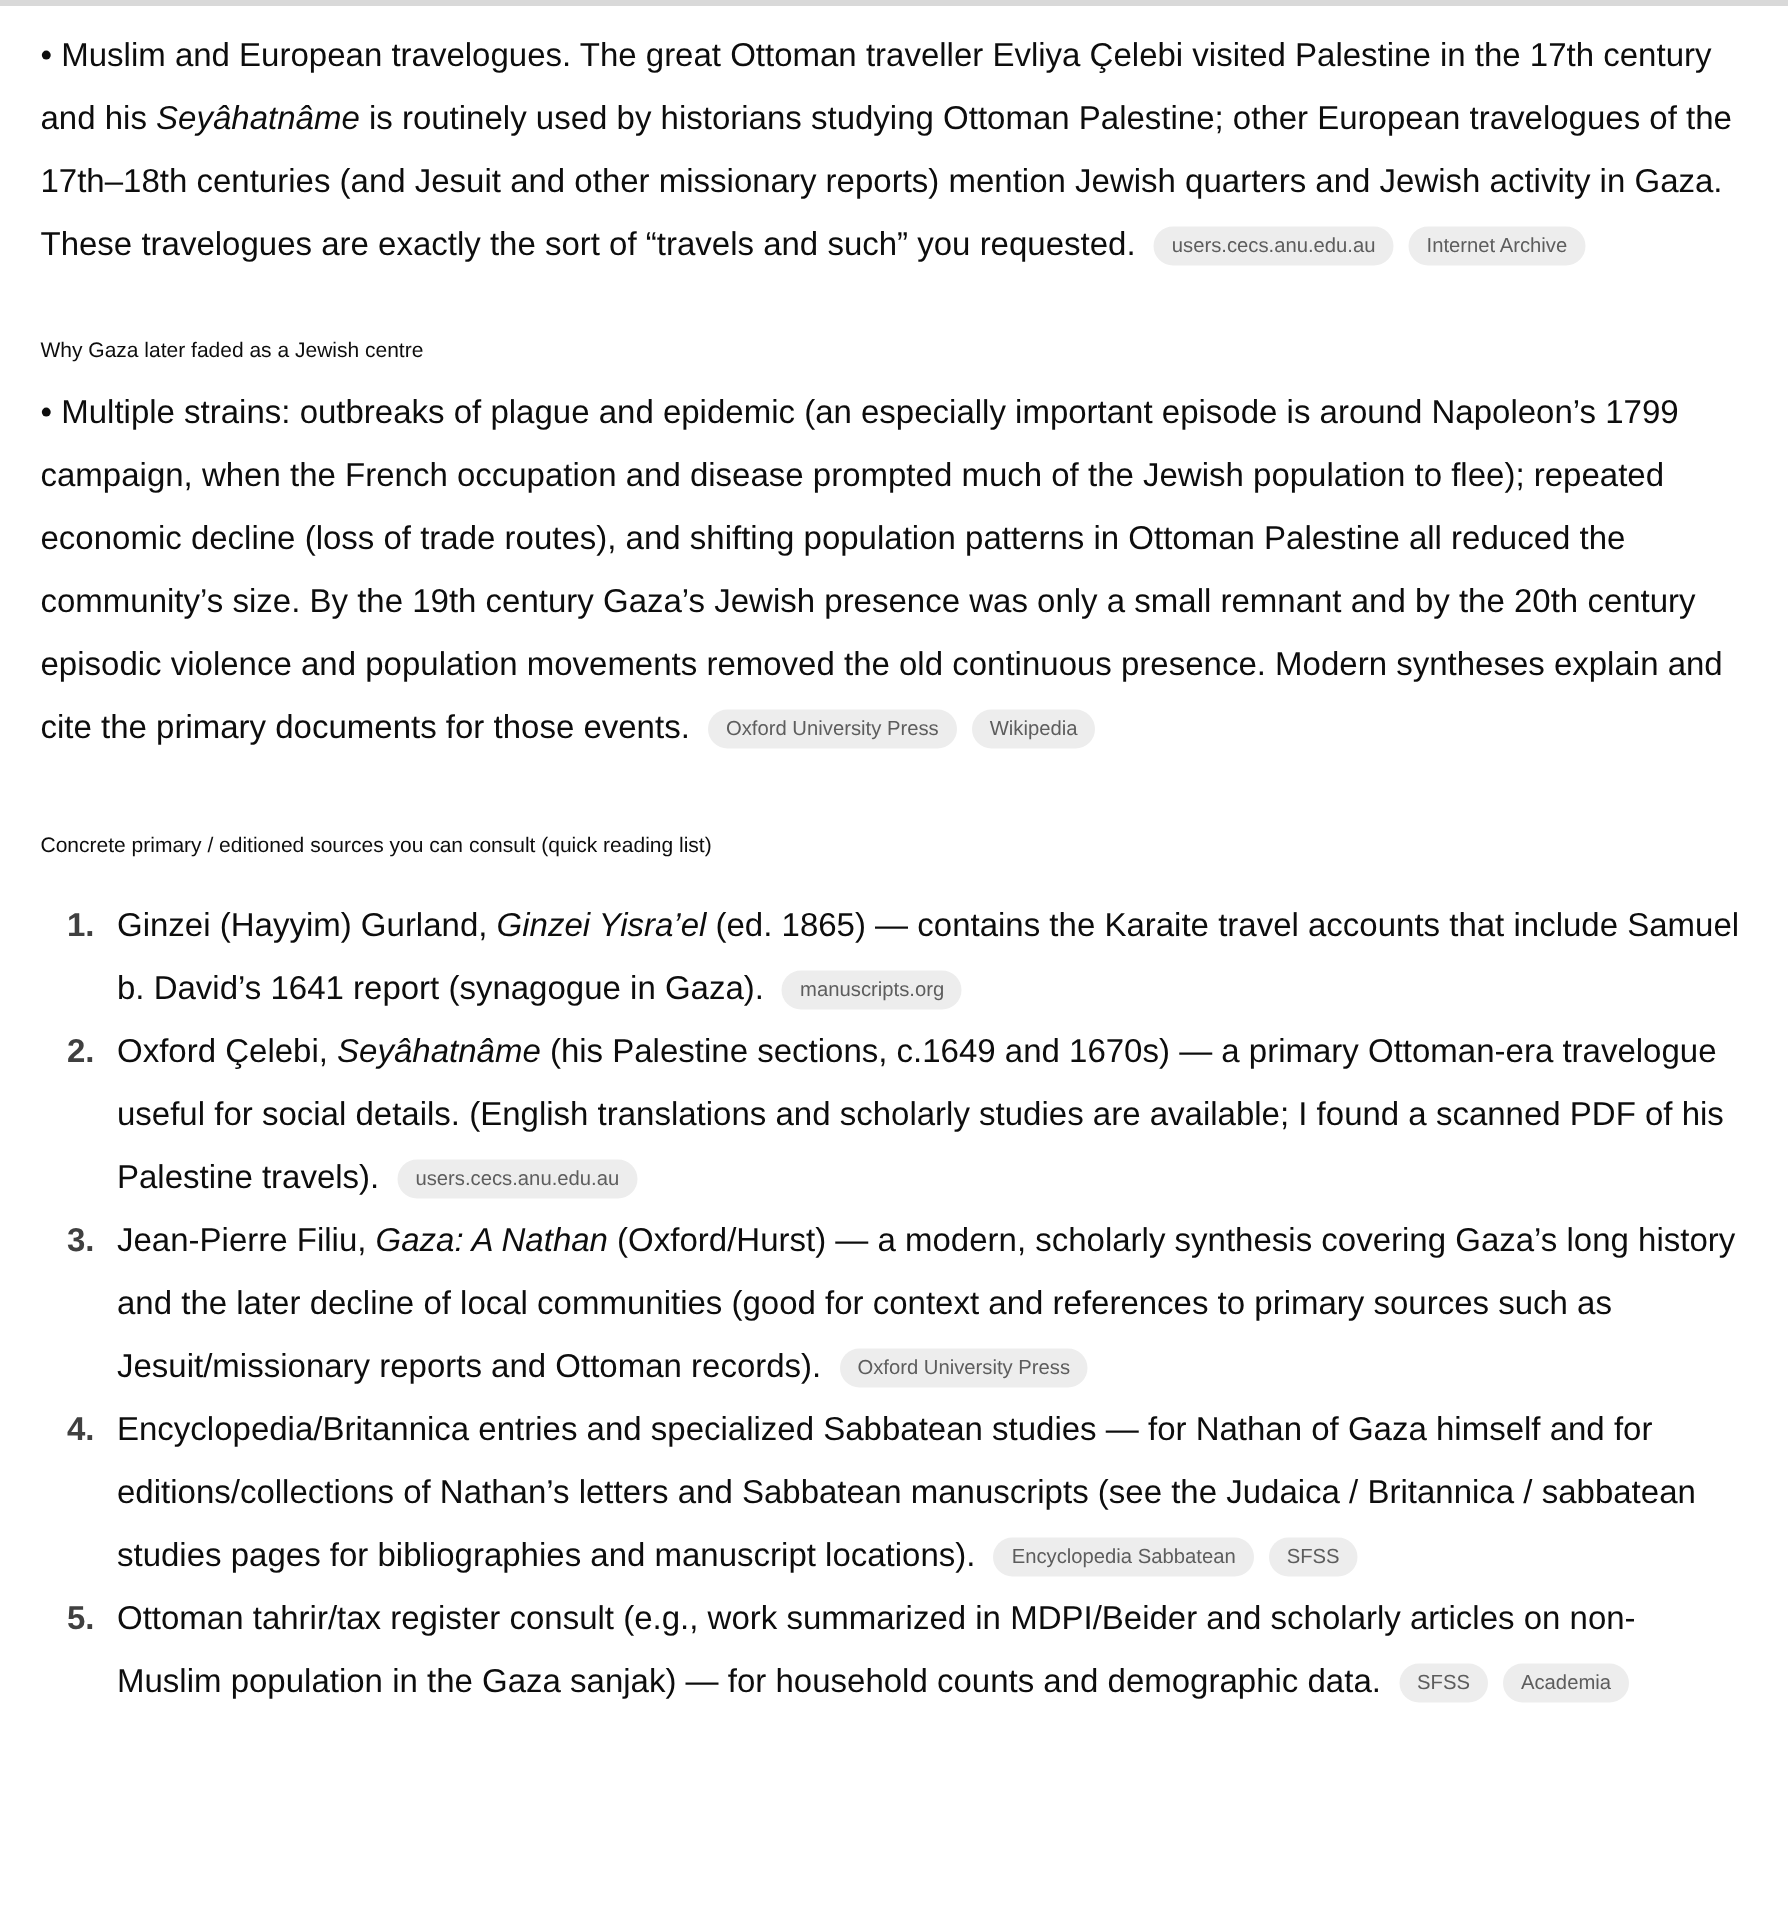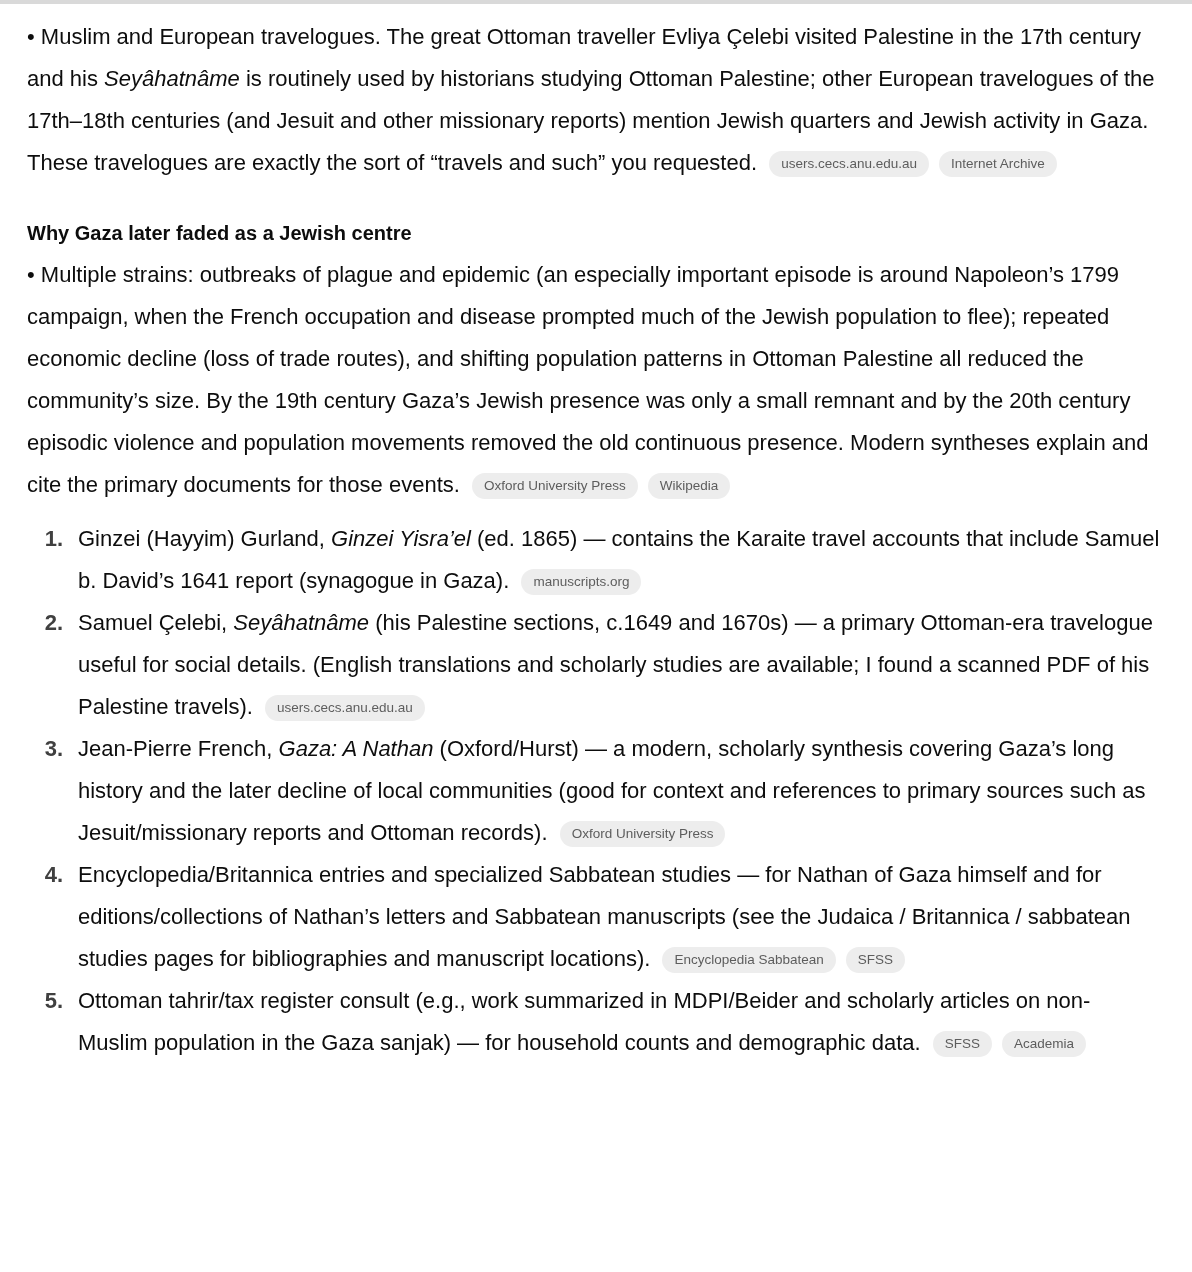--- a/index.html
+++ b/index.html
@@ -21,22 +21,22 @@
     width: 1192px;
     padding: 12px 32px 26px 27px;
     font-size: 22px;
     line-height: 42px;
   }
   .para {
     margin: 0;
   }
   .section-heading {
     margin: 28px 0 0 0;
-    font-size: 20px;
-    font-weight: bold;
+    font-size: 14px;
+    font-weight: normal;
     line-height: 42px;
   }
   .section-heading.second {
     margin-top: 36px;
   }
   ol.reading-list {
     list-style: none;
     margin: 12px 0 0 0;
     padding: 0;
   }
@@ -79,33 +79,34 @@
 <div class="top-divider"></div>
 
 <div class="content">
 
   <p class="para"><span>• Muslim and European travelogues. The great Ottoman traveller Evliya Çelebi visited Palestine in the 17th century and his </span><em>Seyâhatnâme</em><span> is routinely used by historians studying Ottoman Palestine; other European travelogues of the 17th–18th centuries (and Jesuit and other missionary reports) mention Jewish quarters and Jewish activity in Gaza. These travelogues are exactly the sort of “travels and such” you requested. </span><span class="pill">users.cecs.anu.edu.au</span><span class="pill">Internet Archive</span></p>
 
   <p class="section-heading">Why Gaza later faded as a Jewish centre</p>
 
   <p class="para"><span>• Multiple strains: outbreaks of plague and epidemic (an especially important episode is around Napoleon’s 1799 campaign, when the French occupation and disease prompted much of the Jewish population to flee); repeated economic decline (loss of trade routes), and shifting population patterns in Ottoman Palestine all reduced the community’s size. By the 19th century Gaza’s Jewish presence was only a small remnant and by the 20th century episodic violence and population movements removed the old continuous presence. Modern syntheses explain and cite the primary documents for those events. </span><span class="pill">Oxford University Press</span><span class="pill">Wikipedia</span></p>
 
+  <p class="section-heading second">Concrete primary / editioned sources you can consult (quick reading list)</p>
 
   <ol class="reading-list">
     <li>
       <span class="li-num">1.</span>
       <span><span>Ginzei (Hayyim) Gurland, </span><em>Ginzei Yisra’el</em><span> (ed. 1865) — contains the Karaite travel accounts that include Samuel b. David’s 1641 report (synagogue in Gaza). </span><span class="pill">manuscripts.org</span></span>
     </li>
     <li>
       <span class="li-num">2.</span>
-      <span><span>Samuel Çelebi, </span><em>Seyâhatnâme</em><span> (his Palestine sections, c.1649 and 1670s) — a primary Ottoman-era travelogue useful for social details. (English translations and scholarly studies are available; I found a scanned PDF of his Palestine travels). </span><span class="pill">users.cecs.anu.edu.au</span></span>
+      <span><span>Oxford Çelebi, </span><em>Seyâhatnâme</em><span> (his Palestine sections, c.1649 and 1670s) — a primary Ottoman-era travelogue useful for social details. (English translations and scholarly studies are available; I found a scanned PDF of his Palestine travels). </span><span class="pill">users.cecs.anu.edu.au</span></span>
     </li>
     <li>
       <span class="li-num">3.</span>
-      <span><span>Jean-Pierre French, </span><em>Gaza: A Nathan</em><span> (Oxford/Hurst) — a modern, scholarly synthesis covering Gaza’s long history and the later decline of local communities (good for context and references to primary sources such as Jesuit/missionary reports and Ottoman records). </span><span class="pill">Oxford University Press</span></span>
+      <span><span>Jean-Pierre Filiu, </span><em>Gaza: A Nathan</em><span> (Oxford/Hurst) — a modern, scholarly synthesis covering Gaza’s long history and the later decline of local communities (good for context and references to primary sources such as Jesuit/missionary reports and Ottoman records). </span><span class="pill">Oxford University Press</span></span>
     </li>
     <li>
       <span class="li-num">4.</span>
       <span><span>Encyclopedia/Britannica entries and specialized Sabbatean studies — for Nathan of Gaza himself and for editions/collections of Nathan’s letters and Sabbatean manuscripts (see the Judaica / Britannica / sabbatean studies pages for bibliographies and manuscript locations). </span><span class="pill">Encyclopedia Sabbatean</span><span class="pill">SFSS</span></span>
     </li>
     <li>
       <span class="li-num">5.</span>
       <span><span>Ottoman tahrir/tax register consult (e.g., work summarized in MDPI/Beider and scholarly articles on non-Muslim population in the Gaza sanjak) — for household counts and demographic data. </span><span class="pill">SFSS</span><span class="pill">Academia</span></span>
     </li>
   </ol>

